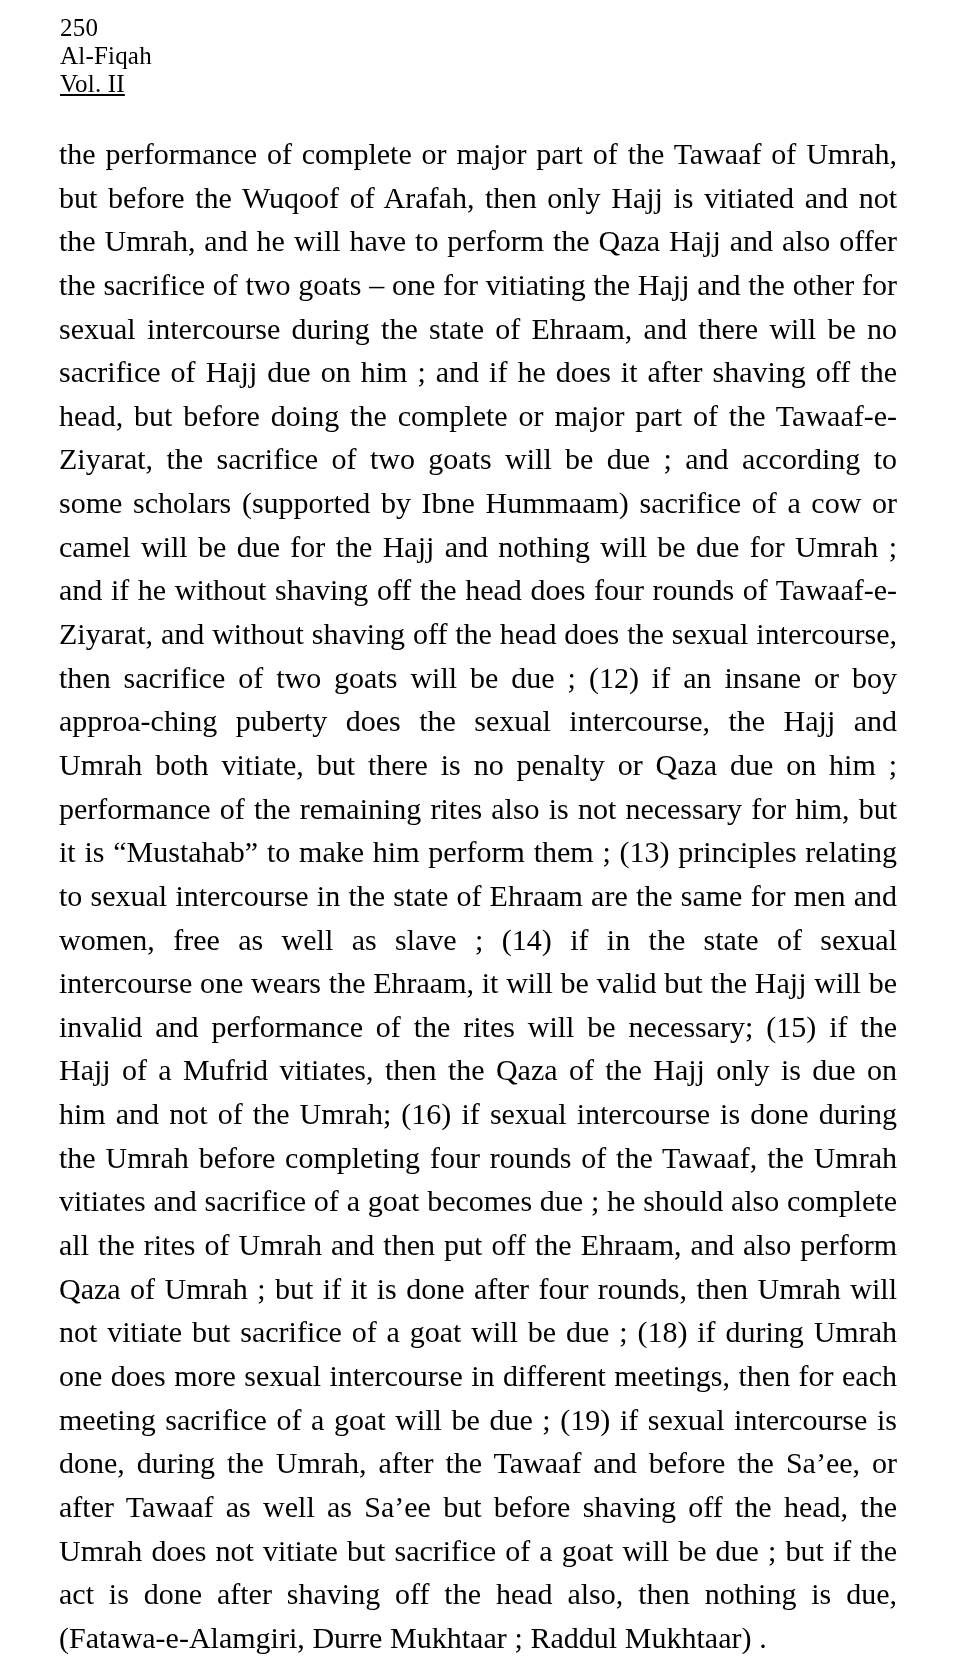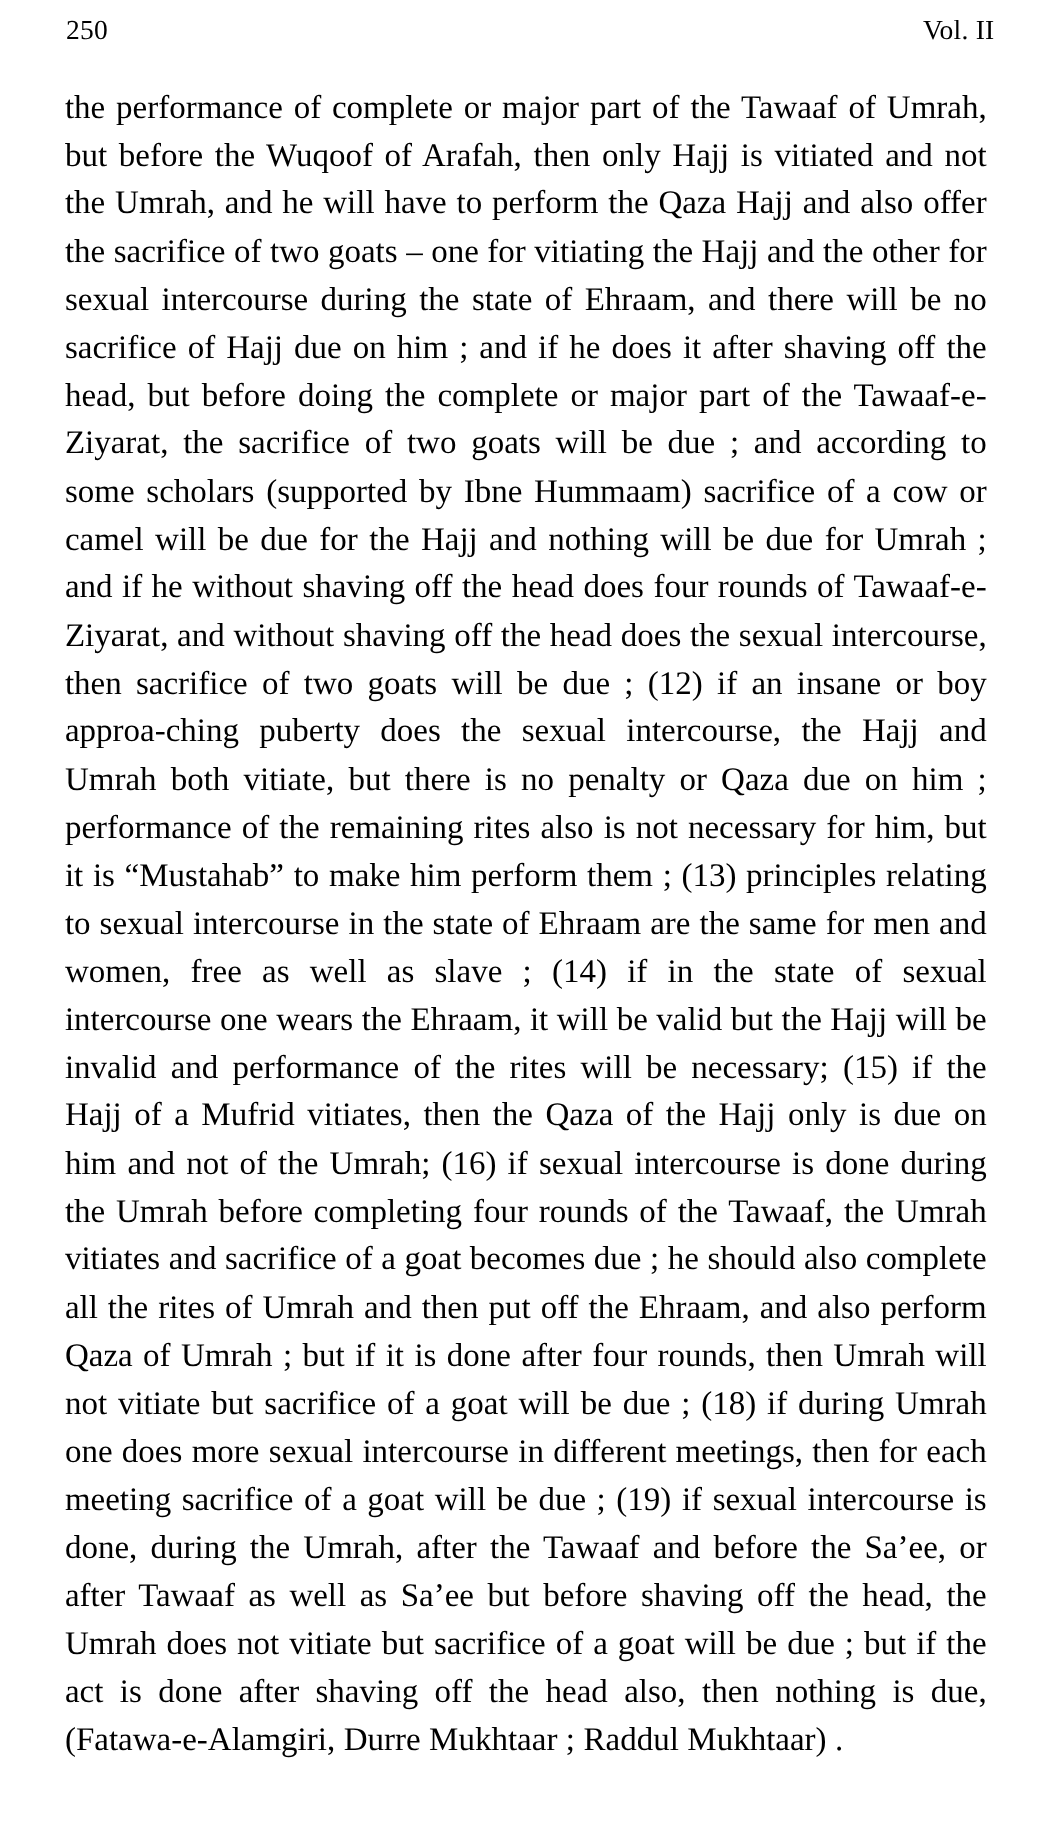--- a/index.html
+++ b/index.html
@@ -21,33 +21,35 @@
     box-sizing: border-box;
     padding: 0;
   }
   .running-head {
     display: flex;
     align-items: baseline;
     justify-content: space-between;
     padding: 14px 56px 0 60px;
     font-size: 25px;
     letter-spacing: 0.2px;
+    flex-direction: column;
   }
   .running-head .page-number {
     flex: 0 0 auto;
     text-align: left;
   }
   .running-head .book-title {
     flex: 1 1 auto;
     text-align: center;
     margin-left: -30px;
   }
   .running-head .volume {
     flex: 0 0 auto;
     text-align: left;
+    text-decoration: underline;
   }
   .body-text {
     margin: 34px 63px 0 59px;
     font-size: 30px;
     line-height: 1.455;
     text-align: justify;
     text-justify: inter-word;
     word-spacing: 0.2px;
     hyphens: none;
   }
@@ -56,20 +58,21 @@
     text-indent: 0;
   }
 </style>
 </head>
 <body>
 
 <div class="page">
 
   <div class="running-head">
     <div class="page-number">250</div>
+    <div class="book-title">Al-Fiqah</div>
     <div class="volume">Vol. II</div>
   </div>
 
   <div class="body-text">
     <p>the performance of complete or major part of the Tawaaf of Umrah, but before the Wuqoof of Arafah, then only Hajj is vitiated and not the Umrah, and he will have to perform the Qaza Hajj and also offer the sacrifice of two goats – one for vitiating the Hajj and the other for sexual intercourse during the state of Ehraam, and there will be no sacrifice of Hajj due on him ; and if he does it after shaving off the head, but before doing the complete or major part of the Tawaaf-e-Ziyarat, the sacrifice of two goats will be due ; and according to some scholars (supported by Ibne Hummaam) sacrifice of a cow or camel will be due for the Hajj and nothing will be due for Umrah ; and if he without shaving off the head does four rounds of Tawaaf-e-Ziyarat, and without shaving off the head does the sexual intercourse, then sacrifice of two goats will be due ; (12) if an insane or boy approa-ching puberty does the sexual intercourse, the Hajj and Umrah both vitiate, but there is no penalty or Qaza due on him ; performance of the remaining rites also is not necessary for him, but it is “Mustahab” to make him perform them ; (13) principles relating to sexual intercourse in the state of Ehraam are the same for men and women, free as well as slave ; (14) if in the state of sexual intercourse one wears the Ehraam, it will be valid but the Hajj will be invalid and performance of the rites will be necessary; (15) if the Hajj of a Mufrid vitiates, then the Qaza of the Hajj only is due on him and not of the Umrah; (16) if sexual intercourse is done during the Umrah before completing four rounds of the Tawaaf, the Umrah vitiates and sacrifice of a goat becomes due ; he should also complete all the rites of Umrah and then put off the Ehraam, and also perform Qaza of Umrah ; but if it is done after four rounds, then Umrah will not vitiate but sacrifice of a goat will be due ; (18) if during Umrah one does more sexual intercourse in different meetings, then for each meeting sacrifice of a goat will be due ; (19) if sexual intercourse is done, during the Umrah, after the Tawaaf and before the Sa’ee, or after Tawaaf as well as Sa’ee but before shaving off the head, the Umrah does not vitiate but sacrifice of a goat will be due ; but if the act is done after shaving off the head also, then nothing is due,  (Fatawa-e-Alamgiri, Durre Mukhtaar ; Raddul Mukhtaar) .</p>
   </div>
 
 </div>
 
 </body></html>

